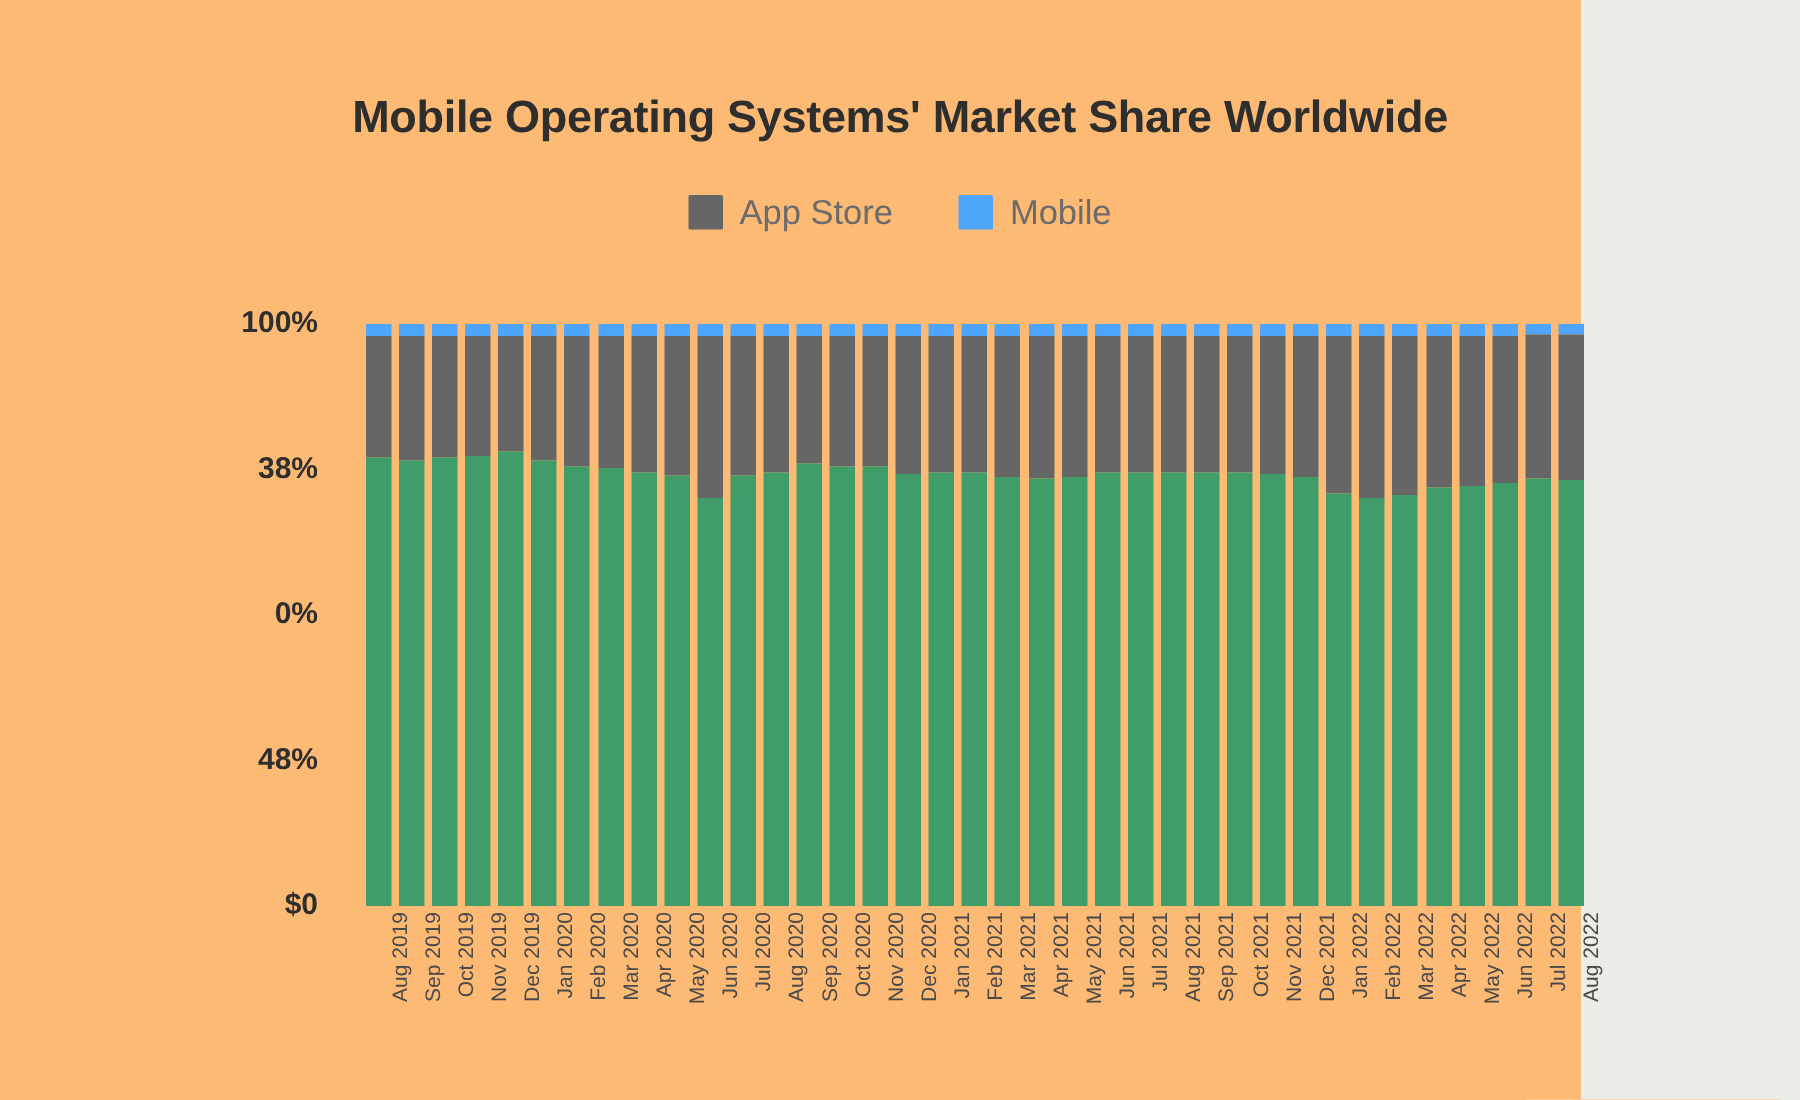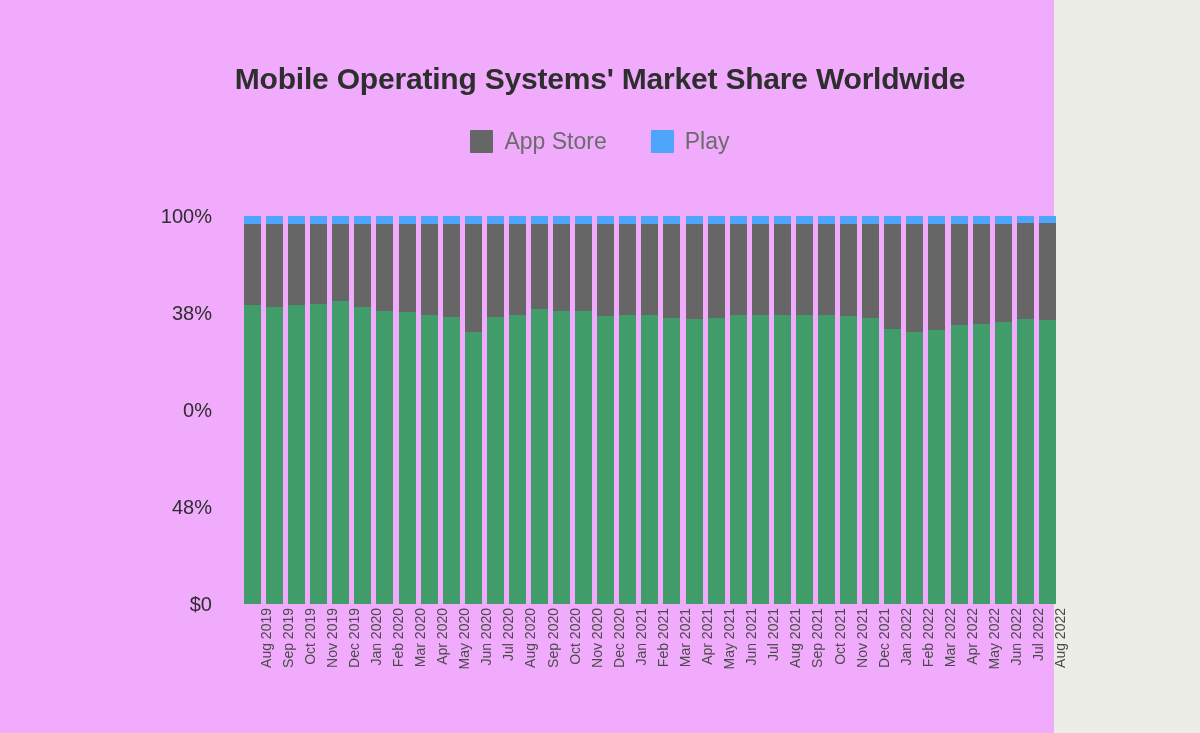--- a/index.html
+++ b/index.html
@@ -10,21 +10,21 @@
     width: 1200px;
     height: 733px;
     background: #edede7;
     font-family: "Liberation Sans", sans-serif;
     overflow: hidden;
   }
   .chart-root {
     position: relative;
     width: 1054px;
     height: 733px;
-    background: #f0abfc;
+    background: #fdba74;
   }
   .chart-title {
     position: absolute;
     top: 62px;
     left: 0;
     width: 1200px;
     text-align: center;
     font-size: 30px;
     font-weight: bold;
     color: #2e2e2e;
@@ -69,21 +69,21 @@
     left: 0;
     top: 216px;
     width: 232px;
     height: 388px;
   }
   .y-tick {
     position: absolute;
     right: 20px;
     transform: translateY(-50%);
     font-size: 20px;
-    font-weight: normal;
+    font-weight: bold;
     color: #2e2e2e;
     white-space: nowrap;
     text-align: center;
   }
   .bars {
     position: absolute;
     left: 0;
     top: 0;
     width: 100%;
     height: 100%;
@@ -139,21 +139,21 @@
 
   <div class="chart-title">Mobile Operating Systems' Market Share Worldwide</div>
 
   <div class="legend" id="legend">
       <div class="legend-item">
         <span class="legend-swatch" style="background: rgb(102, 102, 102);"></span>
         <span class="legend-label">App Store</span>
       </div>
       <div class="legend-item">
         <span class="legend-swatch" style="background: rgb(77, 166, 251);"></span>
-        <span class="legend-label">Play</span>
+        <span class="legend-label">Mobile</span>
       </div>
     </div>
 
   <div class="y-axis" id="y-axis">
       <div class="y-tick" style="top: 388px;">$0</div>
       <div class="y-tick" style="top: 291px;">48%</div>
       <div class="y-tick" style="top: 194px;">0%</div>
       <div class="y-tick" style="top: 97px;">38%</div>
       <div class="y-tick" style="top: 0px;">100%</div>
     </div>

